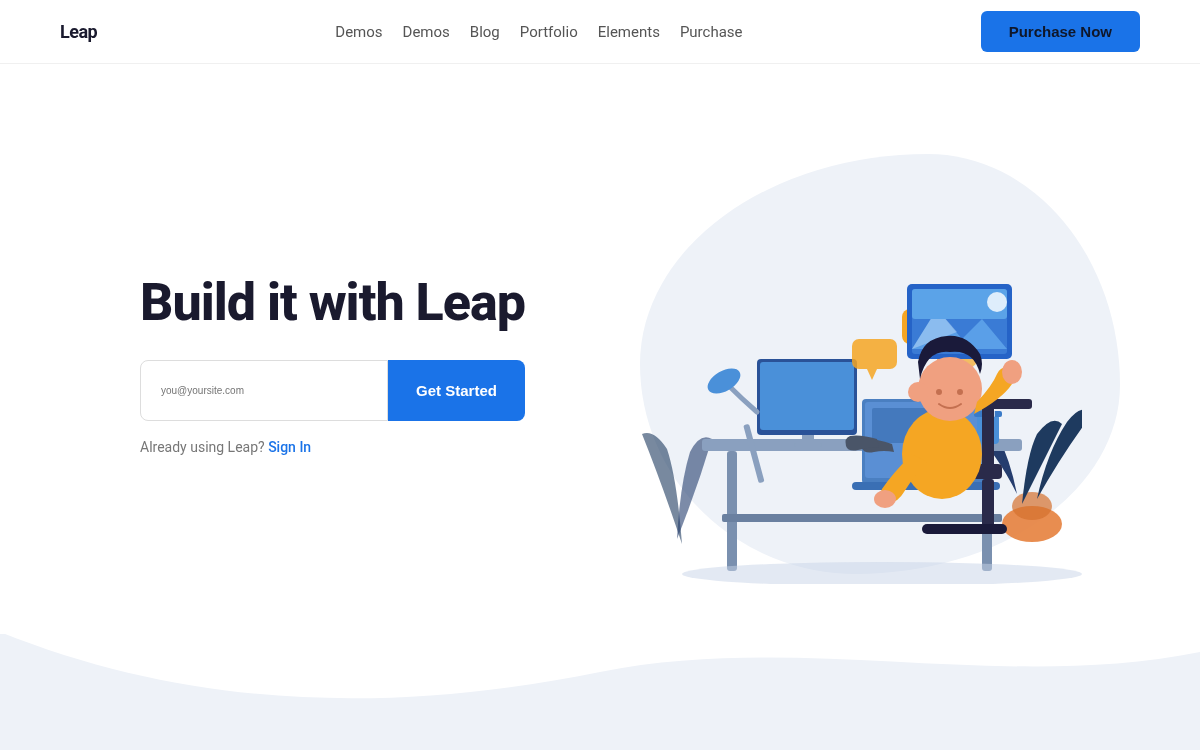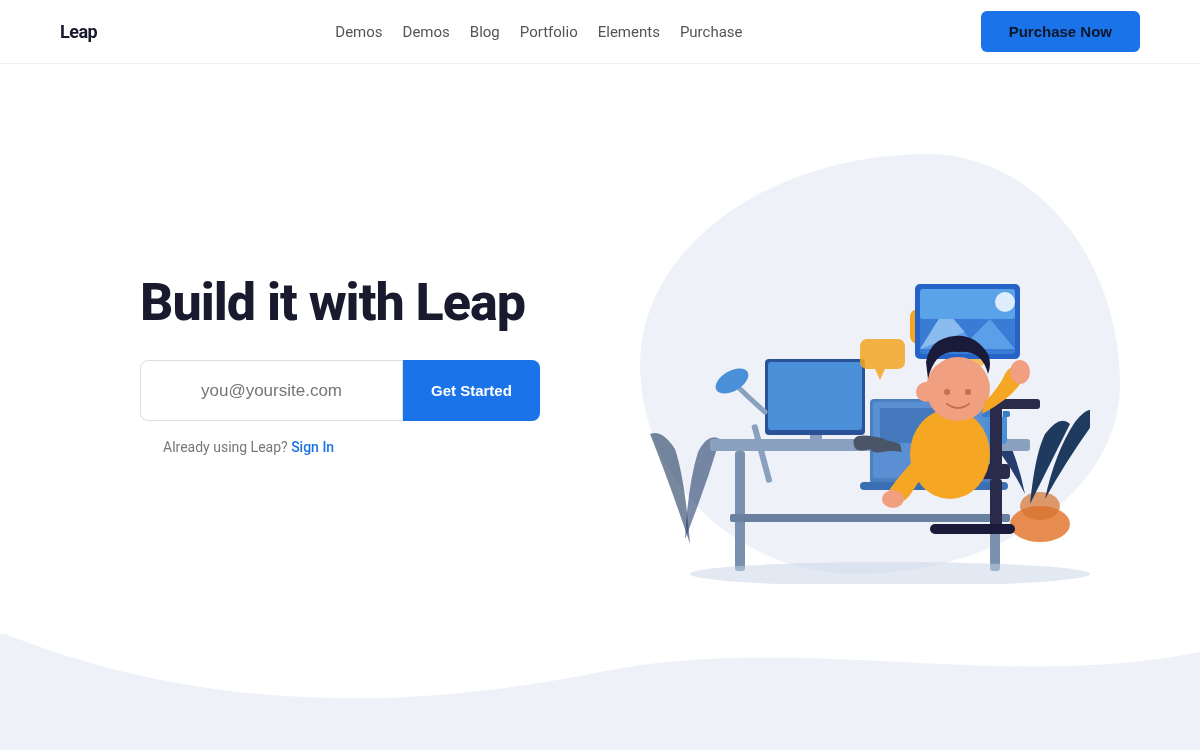--- a/index.html
+++ b/index.html
@@ -36,31 +36,31 @@
     .hero-title {
       font-size: 52px; font-weight: 800; color: #1a1a2e; line-height: 1.15;
       margin-bottom: 28px; letter-spacing: -1px;
     }
     .hero-subtitle {
       font-size: 16px; color: #666; line-height: 1.65; margin-bottom: 36px;
       max-width: 400px;
     }
     .hero-form { display: flex; gap: 0; margin-bottom: 18px; }
     .email-input {
-      flex: 1; padding: 16px 20px; font-size: 17px; color: #aaa;
+      flex: 1; padding: 16px 20px; font-size: 10px; color: #aaa;
       border: 1.5px solid #ddd; border-radius: 8px 0 0 8px;
-      outline: none; max-width: 270px; text-align: center;
+      outline: none; max-width: 270px;
     }
     .get-started-btn {
       background: #1a73e8; color: #fff; border: none;
       border-radius: 0 8px 8px 0; padding: 22px 28px;
       font-size: 15px; font-weight: 600; cursor: pointer; white-space: nowrap;
       transition: background 0.2s;
     }
-    .signin-text { font-size: 14px; color: #777; margin-left: 23px; }
+    .signin-text { font-size: 14px; color: #777; }
     .signin-text a { color: #1a73e8; text-decoration: none; font-weight: 500; }
 
     
     .hero-right {
       flex: 1; display: flex; justify-content: center; align-items: center;
       position: relative; min-height: 460px;
     }
 
     
     .blob {

